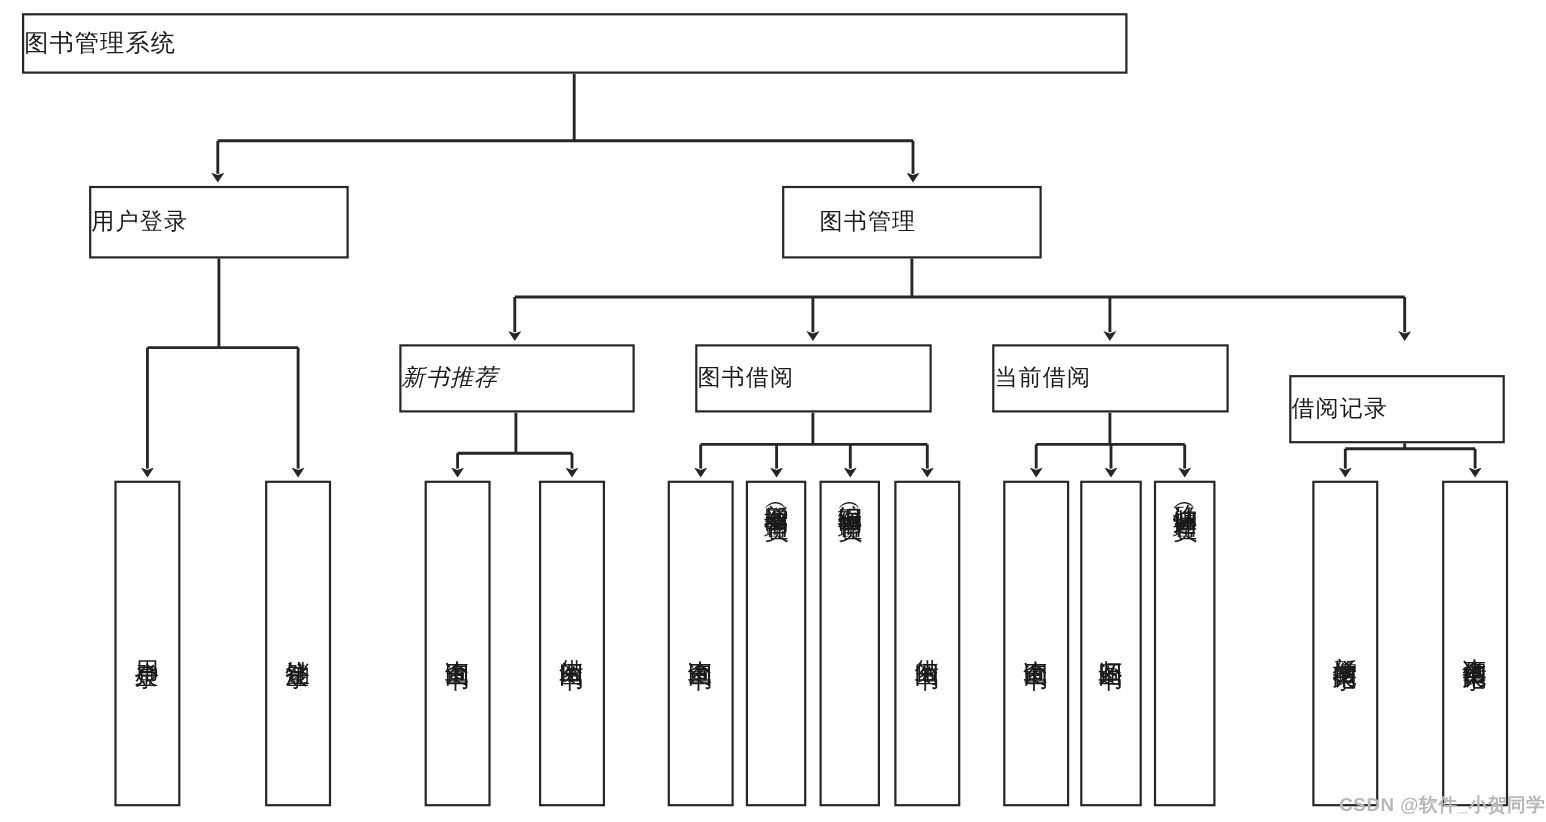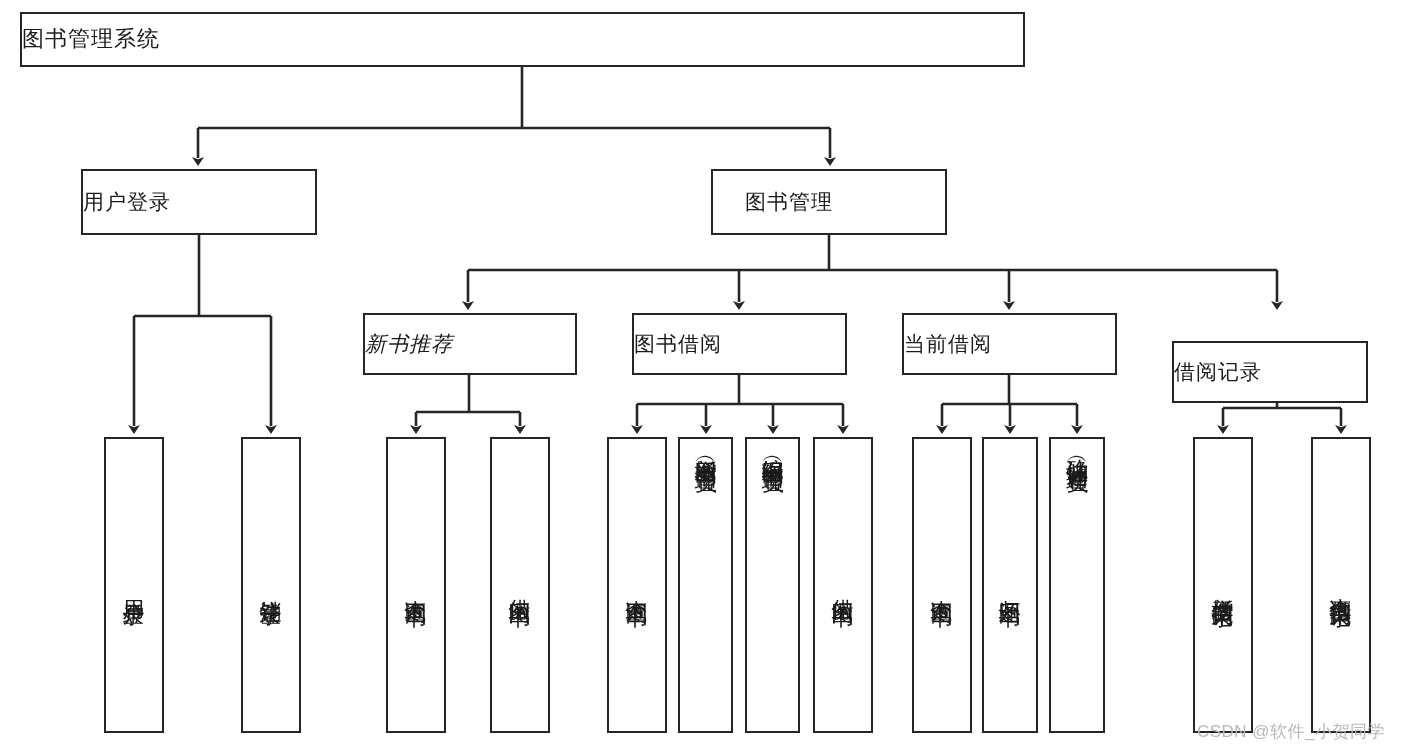--- a/index.html
+++ b/index.html
@@ -63,28 +63,29 @@
   }
   .vlabel-wide {
     font-size: 22px;
     line-height: 1.3;
   }
   .node-v.centered {
     align-items: center;
   }
   #watermark {
     position: absolute;
-    right: 20px;
+    right: 0;
     bottom: 4px;
     font-size: 17px;
     color: #b8b8b8;
     letter-spacing: 0.5px;
     white-space: nowrap;
     z-index: 6;
     font-family: "Liberation Sans", "DejaVu Sans", sans-serif;
+    font-weight: bold;
   }
 </style>
 </head>
 <body>
 
 <div id="diagram-root">
 
   <svg id="edge-layer" viewBox="0 0 1405 747" width="1405" height="747" xmlns="http://www.w3.org/2000/svg">
     <defs>
       <marker id="arrow" markerWidth="10" markerHeight="12" refX="1" refY="6" orient="auto" markerUnits="userSpaceOnUse">

